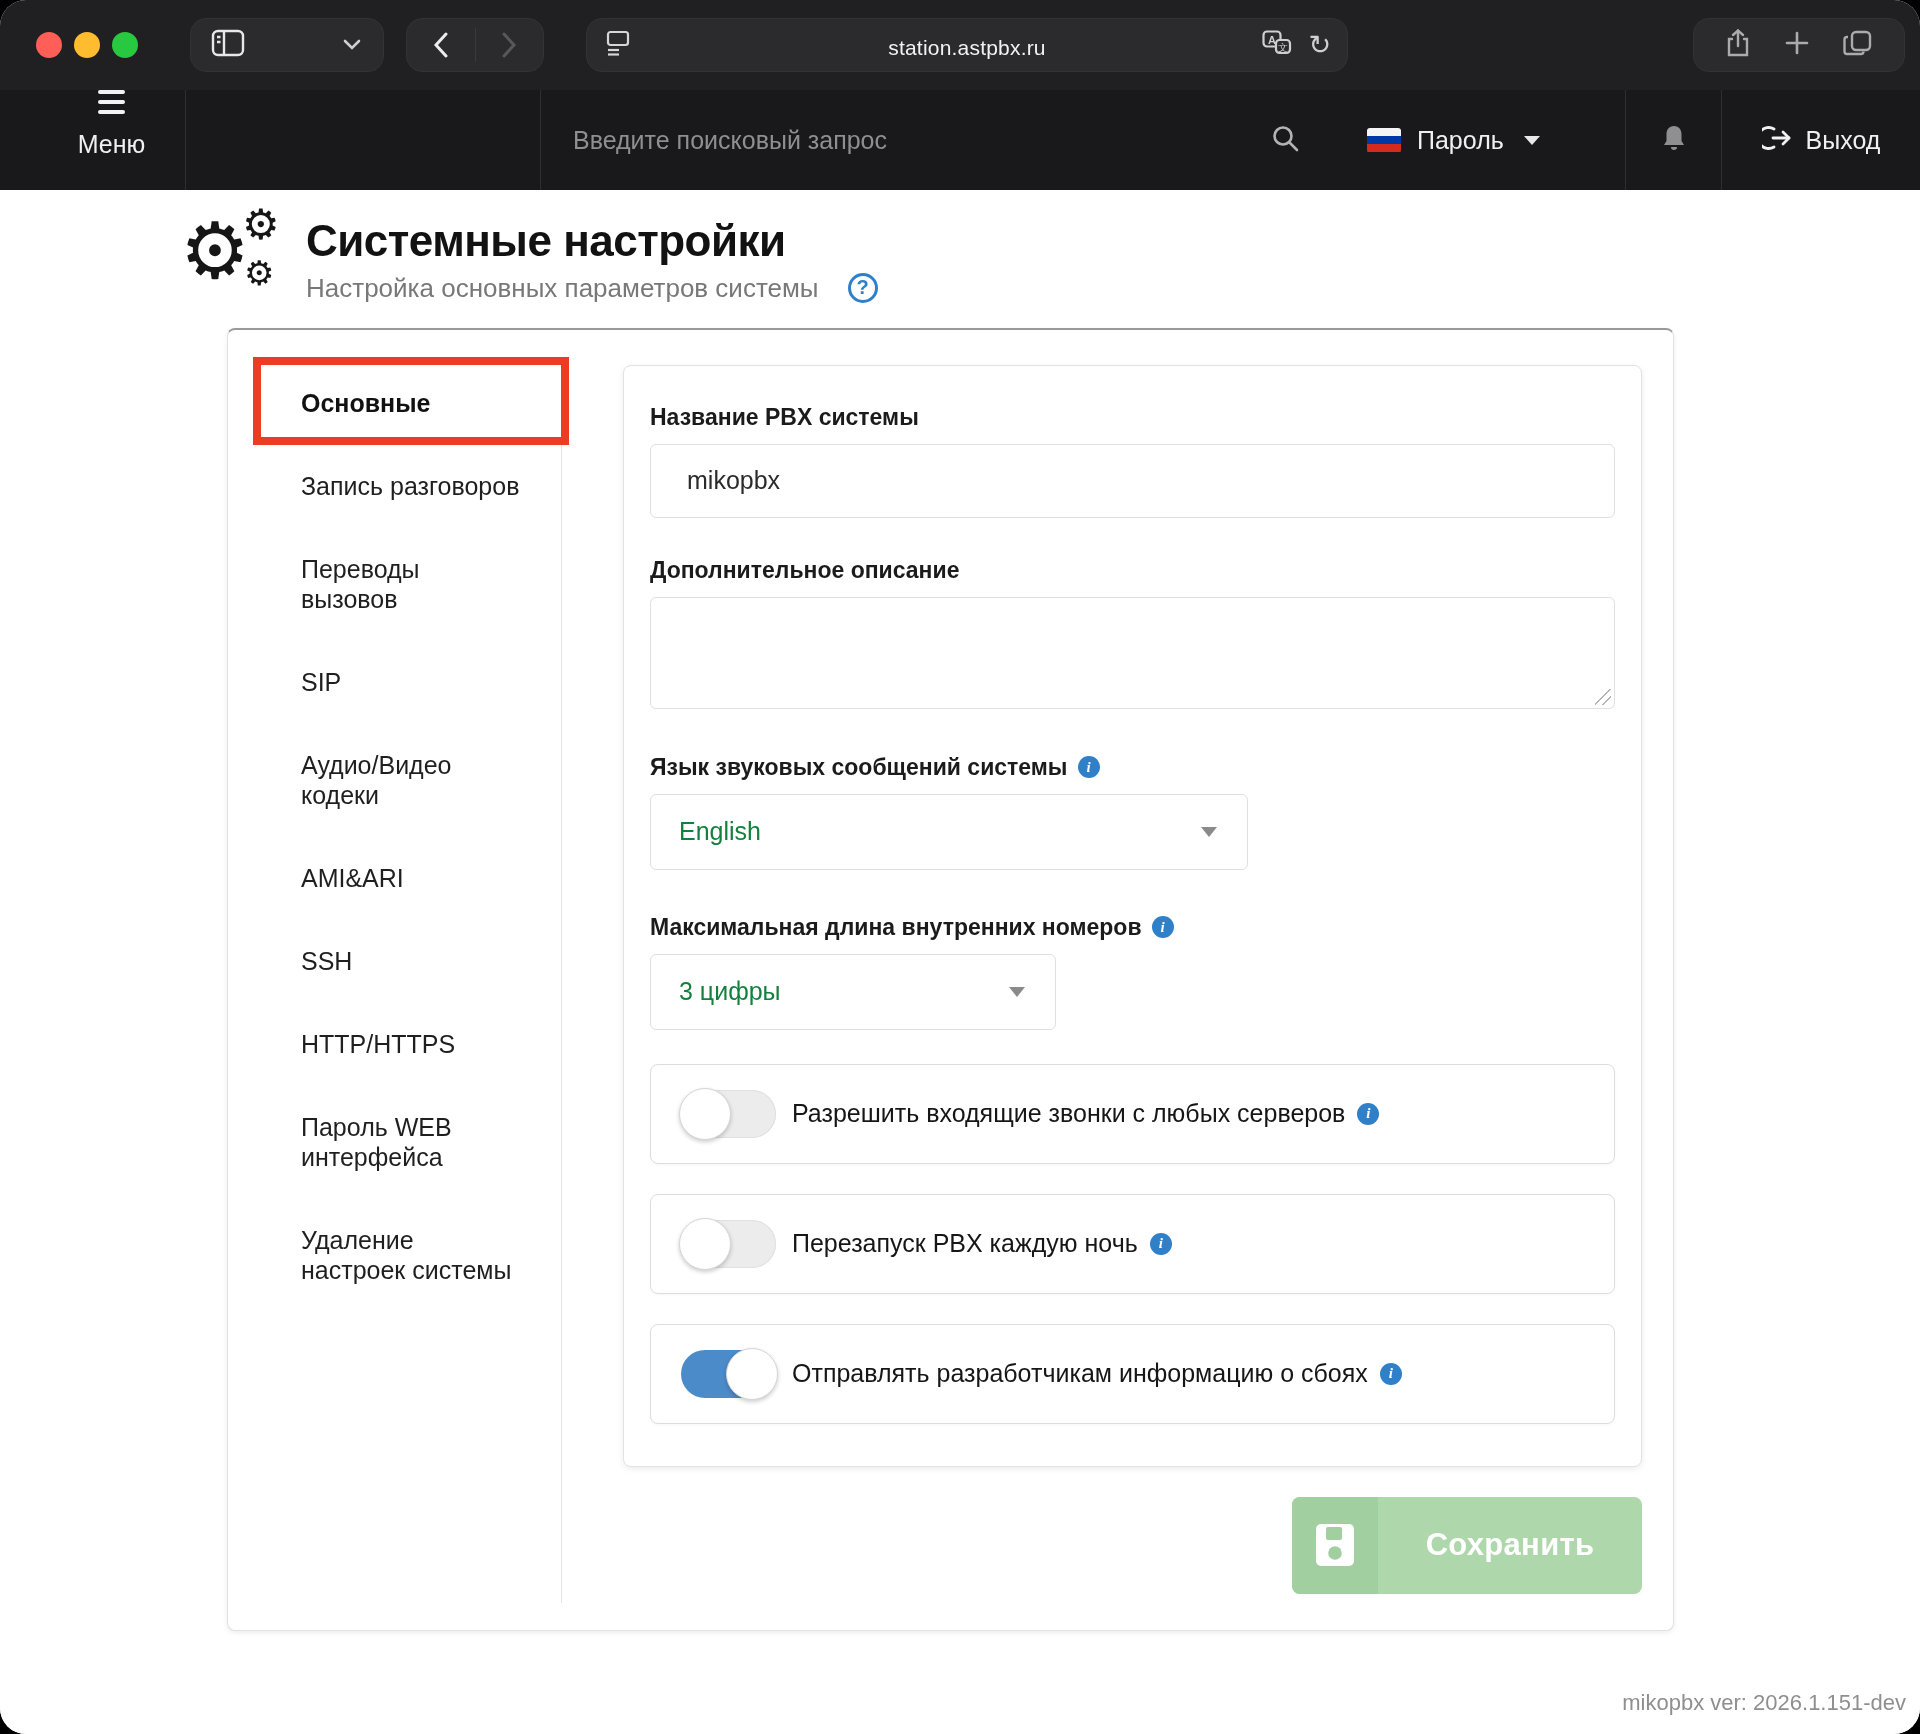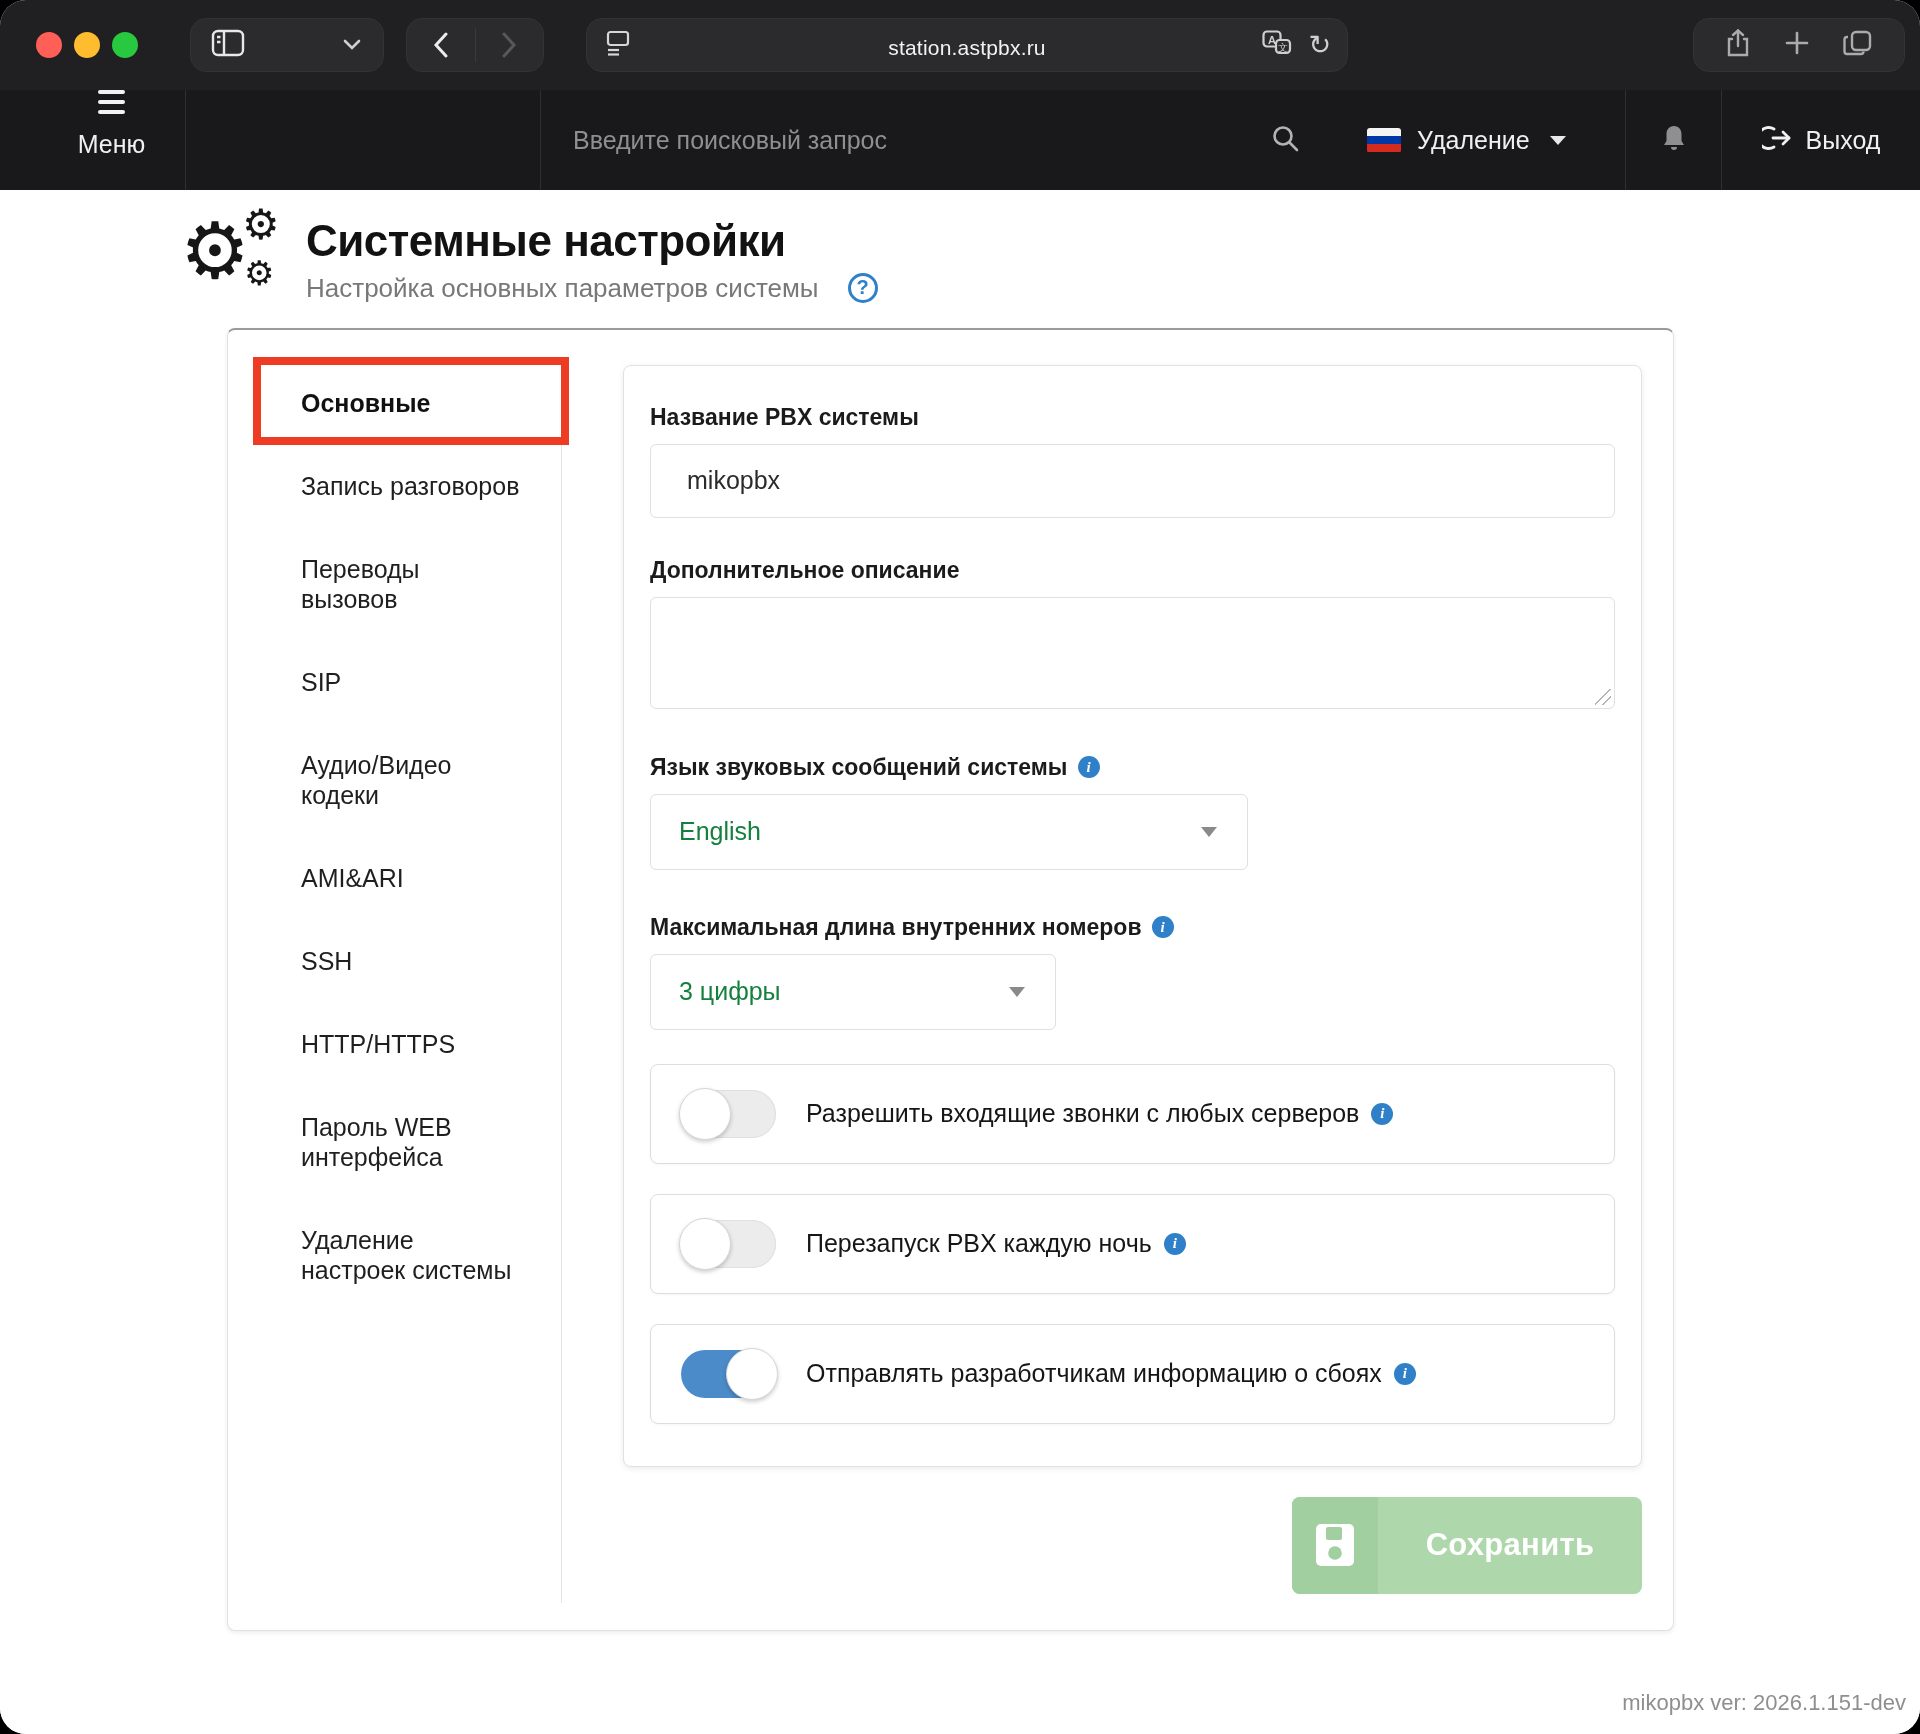--- a/index.html
+++ b/index.html
@@ -73,21 +73,21 @@
   .select-box{position:relative;height:76px;border:1px solid #e0e0e0;border-radius:6px;display:flex;align-items:center;padding-left:28px;font-size:25px;color:#15803d;margin-bottom:44px;cursor:pointer;}
   .select-box .sel-caret{position:absolute;right:30px;top:50%;transform:translateY(-50%);width:0;height:0;border-left:8px solid transparent;border-right:8px solid transparent;border-top:10px solid #8a8a8a;}
   .select-box.lang-sel{width:62%;}
   .select-box.num-sel{width:406px;margin-bottom:34px;}
 
   .toggle-box{height:100px;border:1px solid #ddd;border-radius:8px;display:flex;align-items:center;padding-left:30px;margin-bottom:30px;box-shadow:0 1px 3px rgba(0,0,0,.04);}
   .toggle{position:relative;width:95px;height:48px;border-radius:24px;background:#ececec;box-shadow:inset 0 0 0 1px #e0e0e0;flex-shrink:0;cursor:pointer;}
   .toggle .knob{position:absolute;top:-2px;left:-2px;width:52px;height:52px;border-radius:50%;background:#fff;border:1px solid #d6d6d6;box-shadow:0 2px 4px rgba(0,0,0,.2);}
   .toggle.on{background:#4c8bc9;box-shadow:none;}
   .toggle.on .knob{left:auto;right:-2px;}
-  .toggle-label{margin-left:30px;font-size:25px;color:#161616;display:flex;align-items:center;gap:12px;}
+  .toggle-label{margin-left:16px;font-size:25px;color:#161616;display:flex;align-items:center;gap:12px;}
 
   .save-row{width:1019px;display:flex;justify-content:flex-end;margin-top:30px;}
   .save-btn{display:flex;align-items:center;width:350px;height:97px;border:0;border-radius:8px;background:#aed8ab;overflow:hidden;cursor:pointer;padding:0;}
   .save-icon-strip{width:86px;height:100%;background:#a2cfa0;display:flex;align-items:center;justify-content:center;flex-shrink:0;}
   .save-text{flex:1;text-align:center;color:#fff;font-size:31px;font-weight:bold;letter-spacing:.3px;}
 
   .footer-version{position:absolute;right:14px;bottom:18px;font-size:22px;color:#8f8f8f;}
 </style>
 </head>
 <body>
@@ -194,21 +194,21 @@
             <line x1="19.5" y1="19.5" x2="27" y2="27"></line>
         </svg>
       </span>
     </div>
     <div class="nav-sec lang">
       <span class="flag">
         <div style="background:#f5f5f5;"></div>
           <div style="background:#0039a6;"></div>
           <div style="background:#d52b1e;"></div>
       </span>
-      <span class="nav-label">Удаление</span>
+      <span class="nav-label">Пароль</span>
       <span class="caret-down"></span>
     </div>
     <div class="nav-sec bell-sec">
       <span>
         <svg width="28" height="30" viewBox="0 0 28 30" fill="#8f8f91">
           <path d="M14 3 C9 3 6.5 7 6.5 11 V18 L4 22 H24 L21.5 18 V11 C21.5 7 19 3 14 3 Z"></path>
           <path d="M11 24 a3 3 0 0 0 6 0 Z"></path>
         </svg>
       </span>
     </div>

